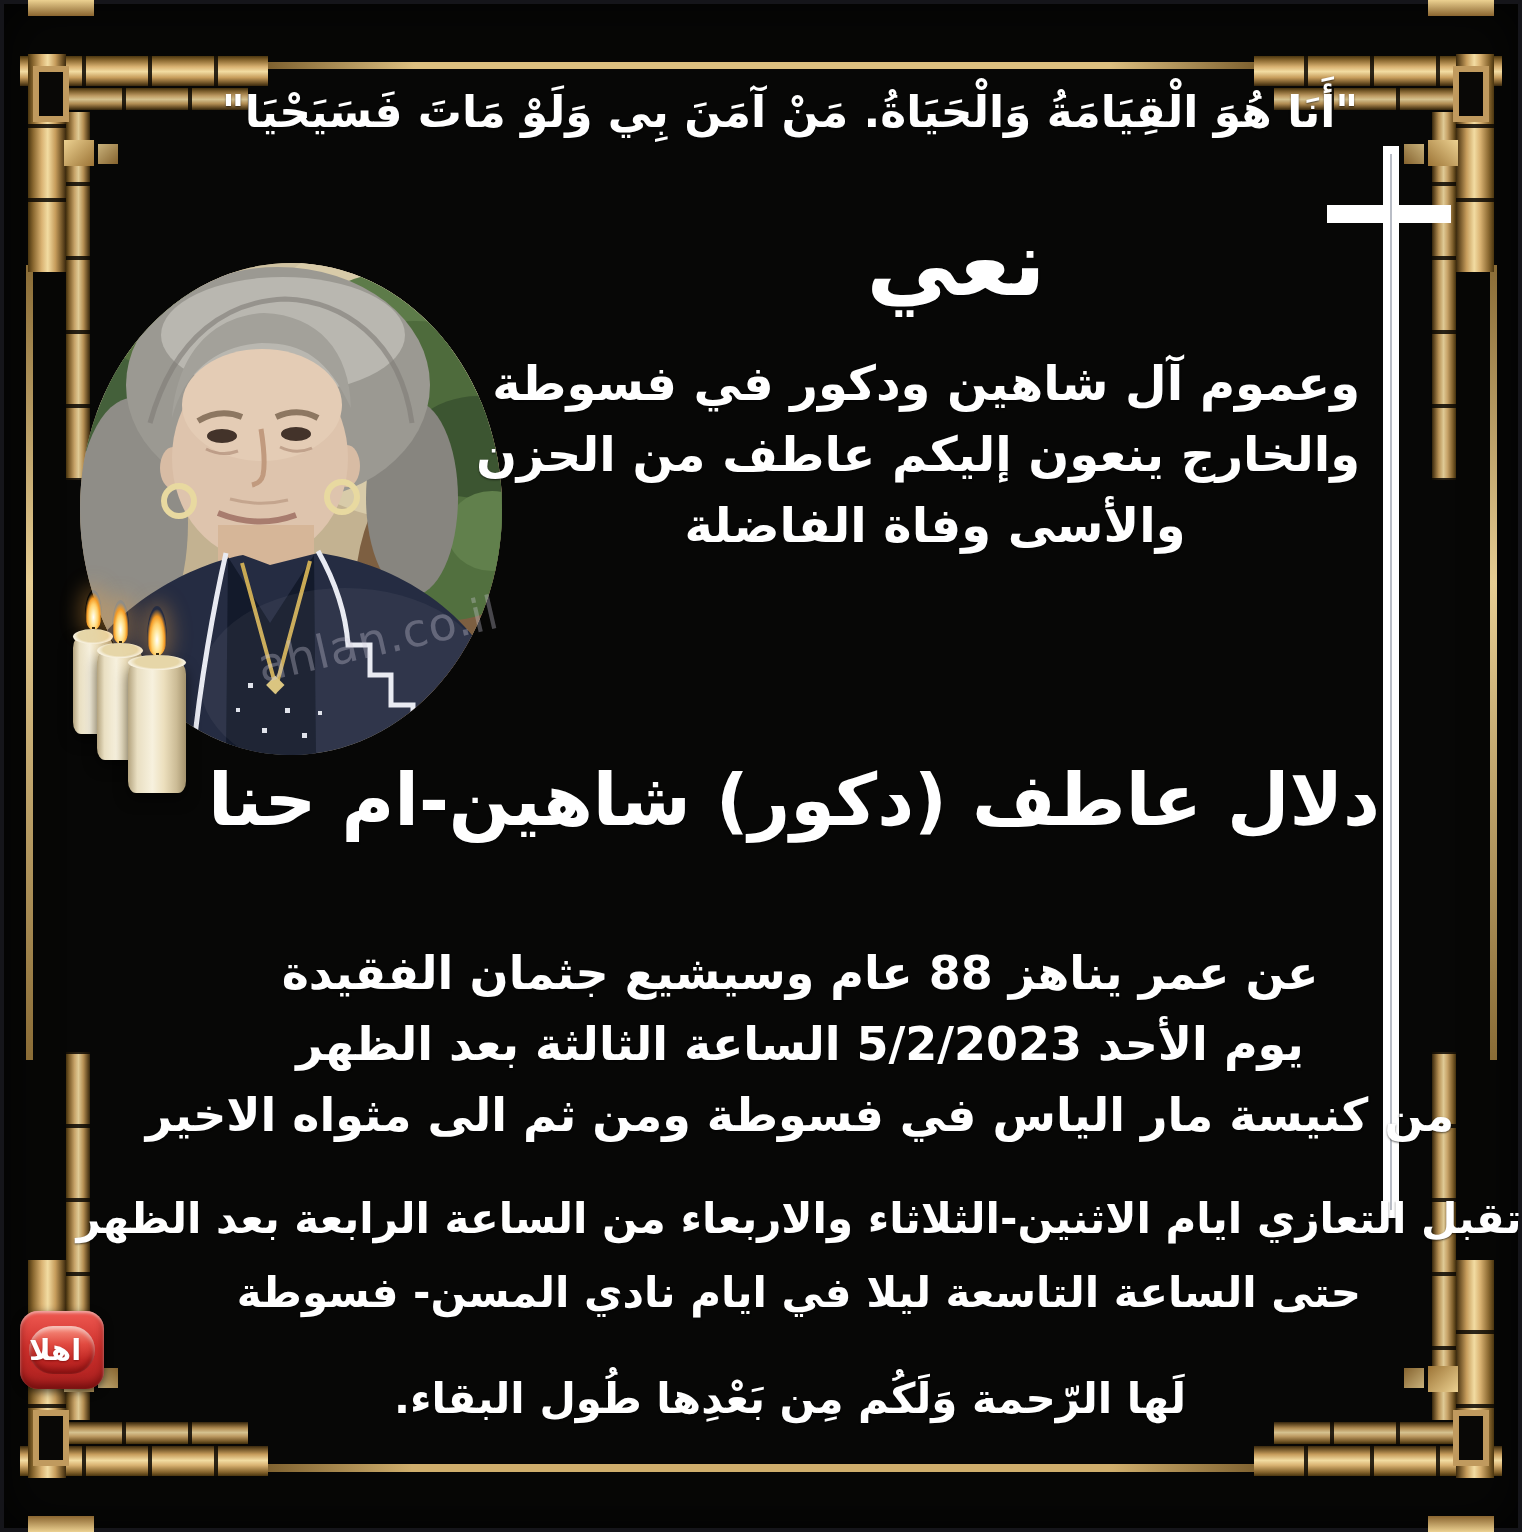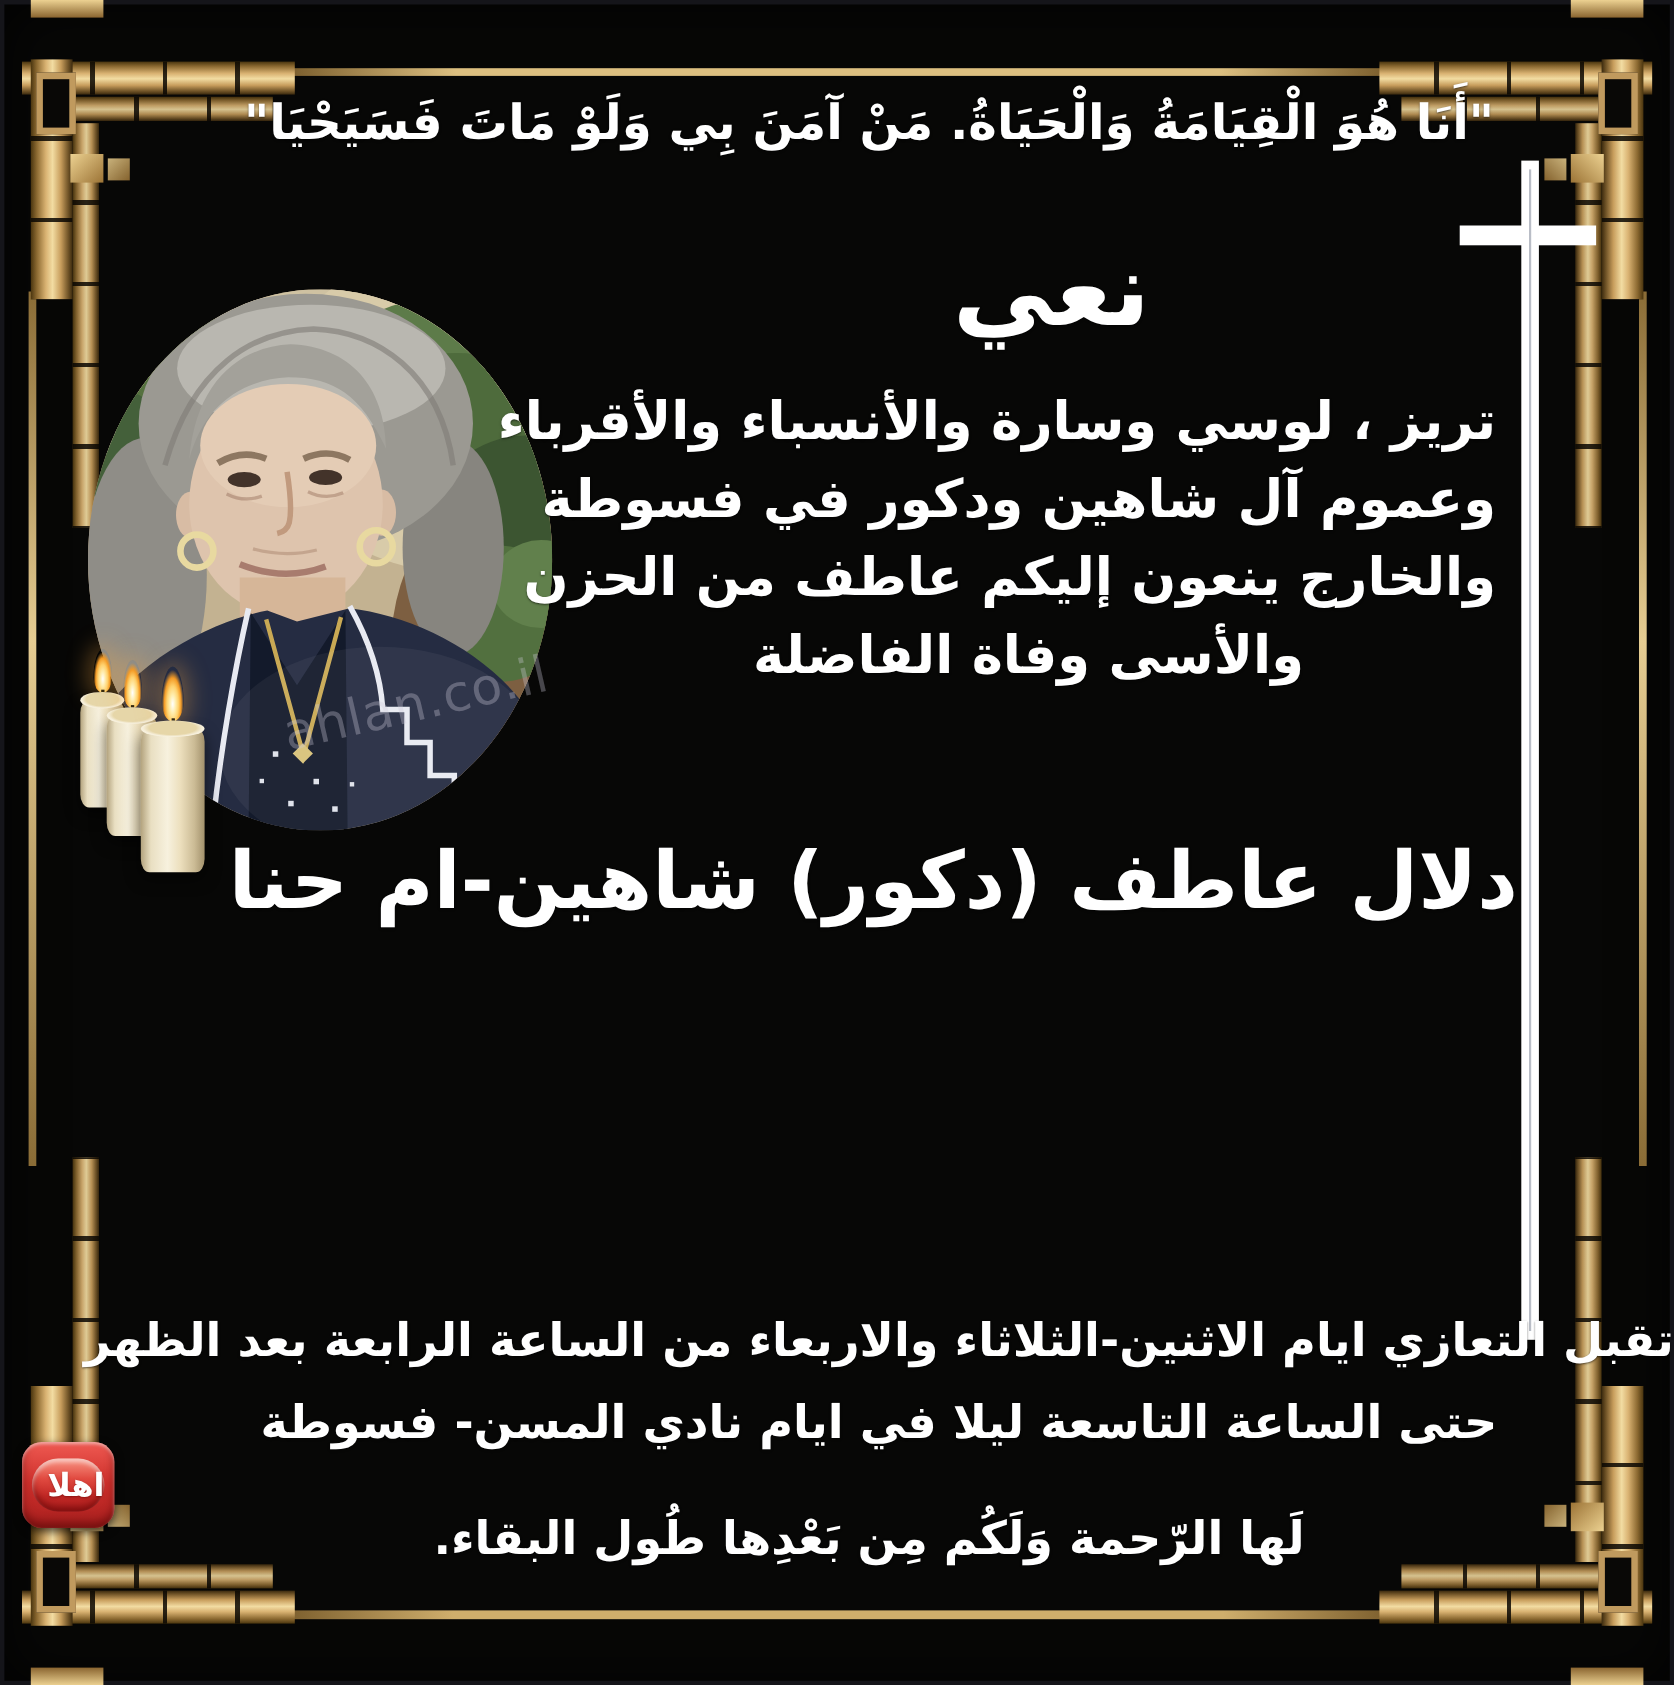--- a/index.html
+++ b/index.html
@@ -89,21 +89,21 @@
   
   .logo{
     position:absolute;left:20px;top:1311px;width:84px;height:78px;border-radius:18px;z-index:11;
     background:linear-gradient(180deg,#ef5a52 0%,#cd2f2b 48%,#a81f1e 100%);
     box-shadow:inset 0 2px 3px rgba(255,255,255,.5), inset 0 -5px 9px rgba(70,0,0,.55), 0 3px 8px rgba(0,0,0,.65);
   }
   .logo .pill{
     position:absolute;left:9px;right:9px;top:15px;bottom:15px;border-radius:40px;
     background:linear-gradient(180deg,#f99584 0%,#e14a40 38%,#c02724 72%,#b02020 100%);
     box-shadow:inset 0 3px 4px rgba(255,255,255,.55), inset 0 -4px 7px rgba(90,0,0,.6);
-    display:flex;align-items:center;justify-content:flex-start;
+    display:flex;align-items:center;justify-content:flex-end;
   }
   .logo .pill span{font-size:29px;font-weight:700;color:#fff;line-height:1;text-shadow:0 1px 2px rgba(90,0,0,.5);}
 </style>
 </head>
 <body>
 
 <div class="poster">
 
   <div class="corner tl">
     <i class="stub"></i>
@@ -221,26 +221,30 @@
     </div>
   <div class="candle c3">
       <i class="flame"></i>
       <i class="wick"></i>
       <i class="body"></i>
     </div>
 
   <div class="txt verse">"أَنَا هُوَ الْقِيَامَةُ وَالْحَيَاةُ. مَنْ آمَنَ بِي وَلَوْ مَاتَ فَسَيَحْيَا"</div>
   <div class="txt title">نعي</div>
   <div class="txt family">
-    <div>تريز ، لوسي وسارة والأنسباء والأقرباء</div>
     <div>وعموم آل شاهين ودكور في فسوطة</div>
     <div>والخارج ينعون إليكم عاطف من الحزن</div>
     <div>والأسى وفاة الفاضلة</div>
   </div>
   <div class="txt name">دلال عاطف (دكور) شاهين-ام حنا</div>
+  <div class="txt funeral">
+    <div>عن عمر يناهز  88 عام وسيشيع جثمان الفقيدة</div>
+    <div>يوم الأحد  5/2/2023 الساعة الثالثة بعد الظهر</div>
+    <div>من كنيسة مار الياس في فسوطة ومن ثم الى مثواه الاخير</div>
+  </div>
   <div class="txt condolence">
     <div>تقبل التعازي ايام الاثنين-الثلاثاء والاربعاء  من الساعة الرابعة بعد الظهر</div>
     <div>حتى الساعة التاسعة ليلا في ايام نادي المسن- فسوطة</div>
   </div>
   <div class="txt farewell">لَها الرّحمة وَلَكُم مِن بَعْدِها  طُول البقاء.</div>
 
   <div class="logo">
     <div class="pill">
       <span>اهلا</span>
     </div>

